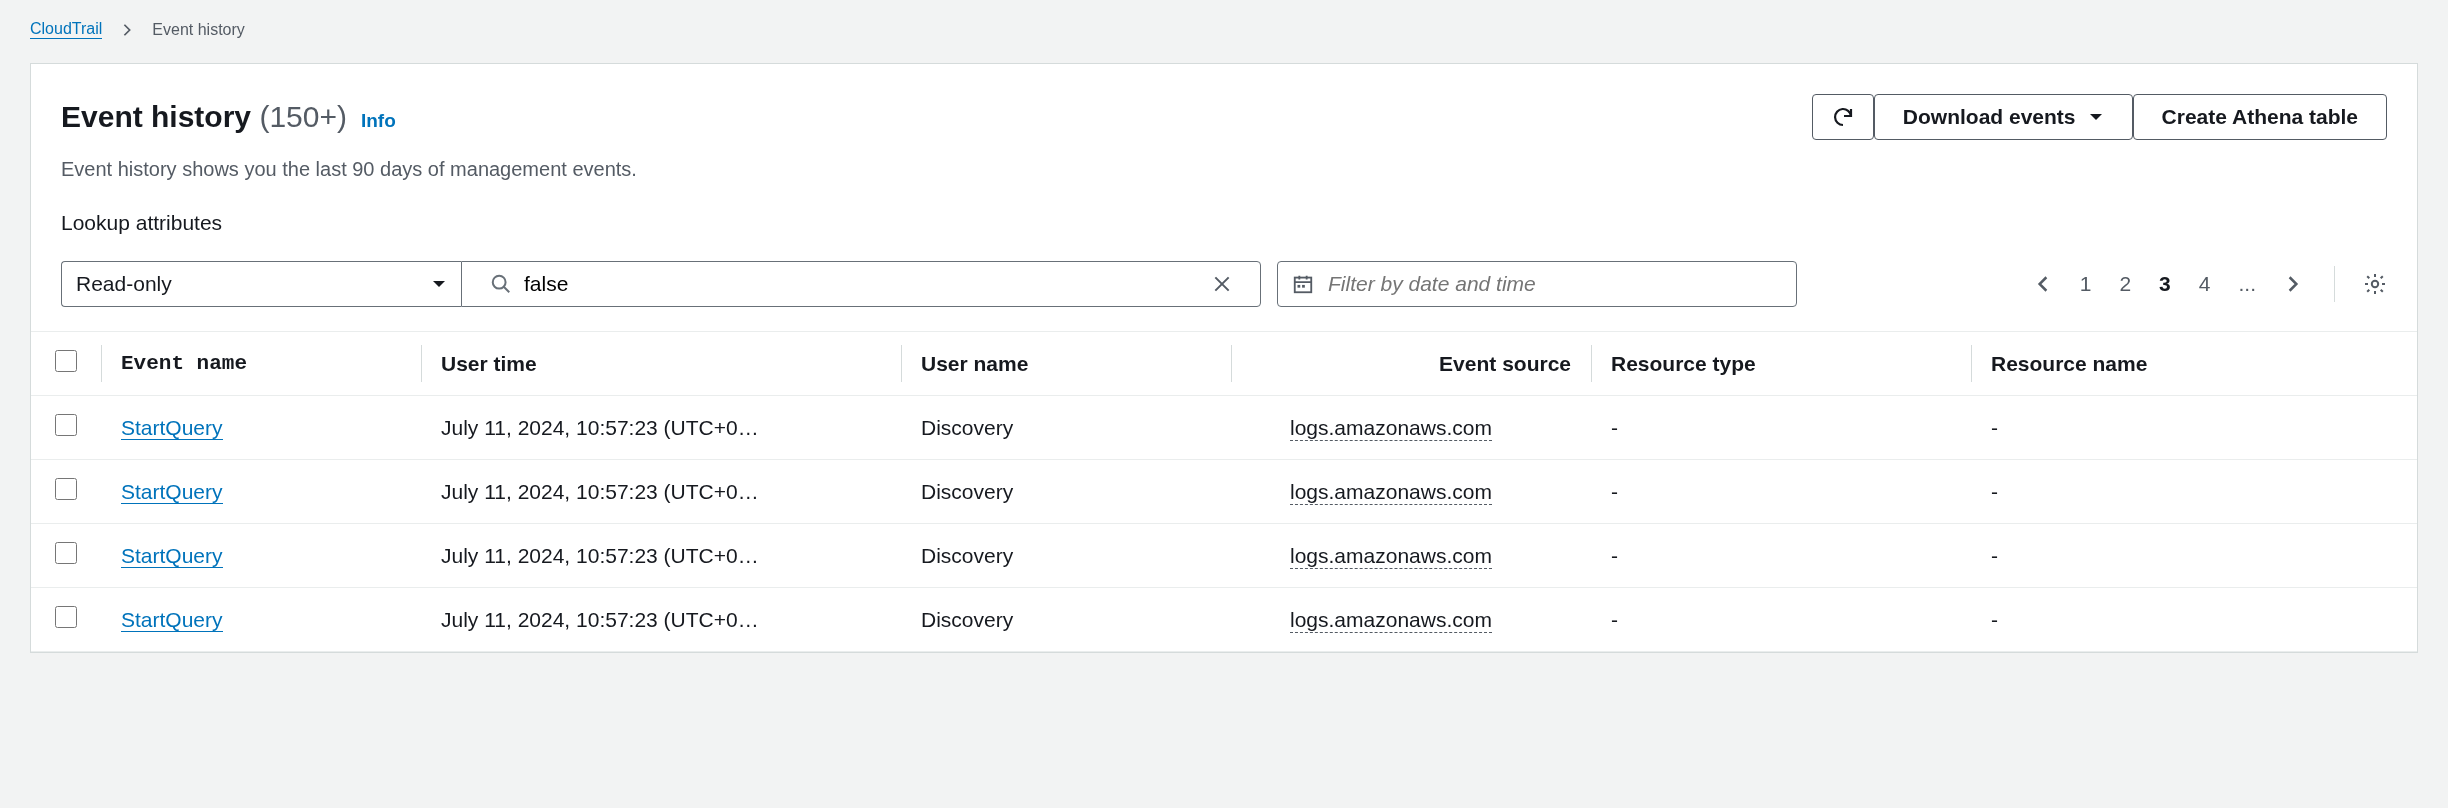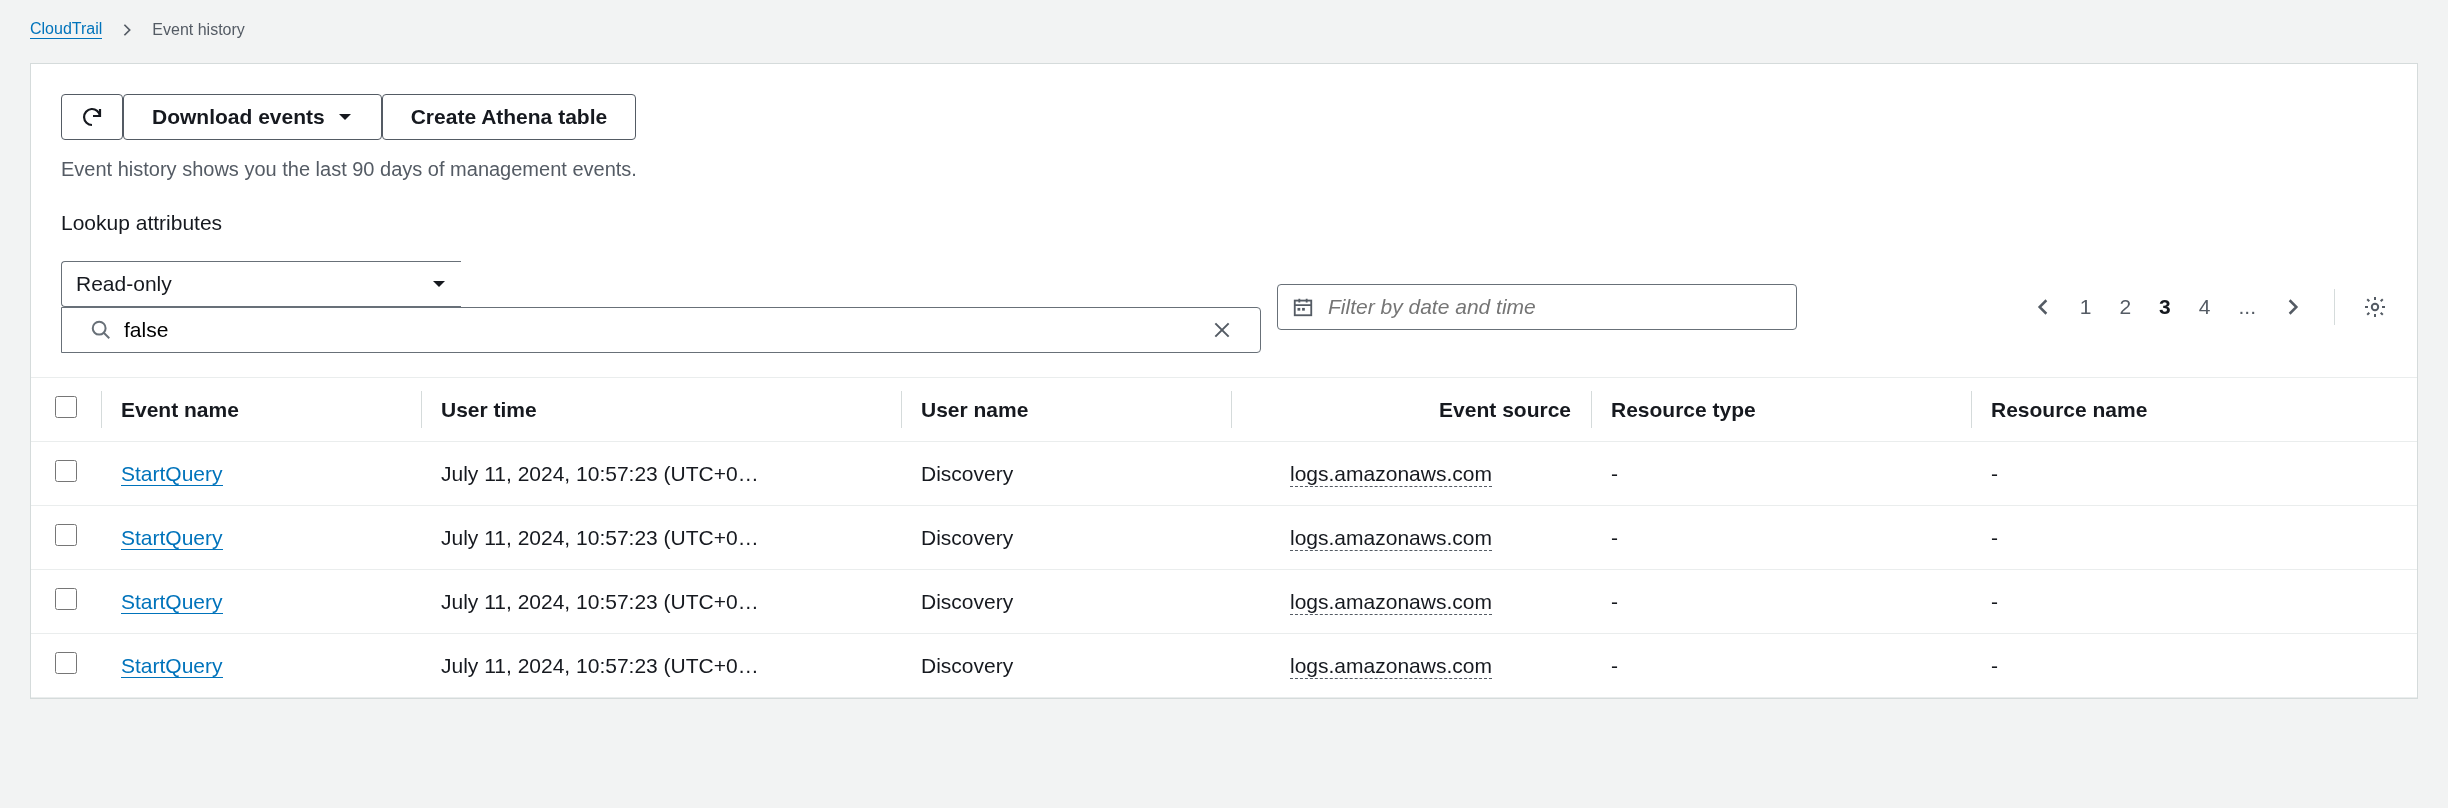--- a/index.html
+++ b/index.html
@@ -112,21 +112,20 @@
     border-radius: 4px 0 0 4px;
     padding: 10px 14px;
     width: 400px;
     font-size: 21px;
     background: #fff;
     cursor: pointer;
   }
   .filter-group {
     display: flex;
     width: 1200px;
-    flex-direction: column;
   }
   .search-wrap {
     display: flex;
     align-items: center;
     border: 1.5px solid #687078;
     border-radius: 0 4px 4px 0;
     padding: 10px 28px;
     flex: 1;
     background: #fff;
   }
@@ -223,21 +222,21 @@
   tbody td {
     padding: 18px 20px;
     font-size: 21px;
     border-bottom: 1px solid #eaeded;
     white-space: nowrap;
     overflow: hidden;
     text-overflow: ellipsis;
     max-width: 400px;
   }
   .checkbox-cell { width: 70px; text-align: center; }
-  .col-name { width: 320px; }
+  .col-name { width: 320px; font-family: Liberation Mono, monospace; }
   .col-time { width: 480px; }
   .col-user { width: 330px; }
   .col-source { width: 360px; text-align: right; }
   .col-rtype { width: 380px; }
   input[type="checkbox"] {
     width: 22px;
     height: 22px;
     cursor: pointer;
   }
   .link {
@@ -262,20 +261,27 @@
       <svg width="14" height="14" viewBox="0 0 16 16" fill="none">
           <path d="M5 2l6 6-6 6" stroke="currentColor" stroke-width="2" fill="none"></path>
         </svg>
     </span>
     <span class="current">Event history</span>
   </div>
 
   <div class="panel">
     <div class="panel-header">
       <div class="title-row">
+        <div class="title-left">
+          <h1 class="page-title">
+            <span>Event history</span>
+            <span class="count">(150+)</span>
+          </h1>
+          <a href="#" class="info-link">Info</a>
+        </div>
         <div class="title-actions">
           <button class="btn icon-only">
             <span>
               <svg width="24" height="24" viewBox="0 0 24 24">
                   <path d="M20 11A8 8 0 1 0 12 20" stroke="#16191f" stroke-width="2.2" fill="none"></path>
                   <path d="M20 4v7h-7" stroke="#16191f" stroke-width="2.2" fill="none"></path>
                 </svg>
             </span>
           </button>
           <button class="btn">

